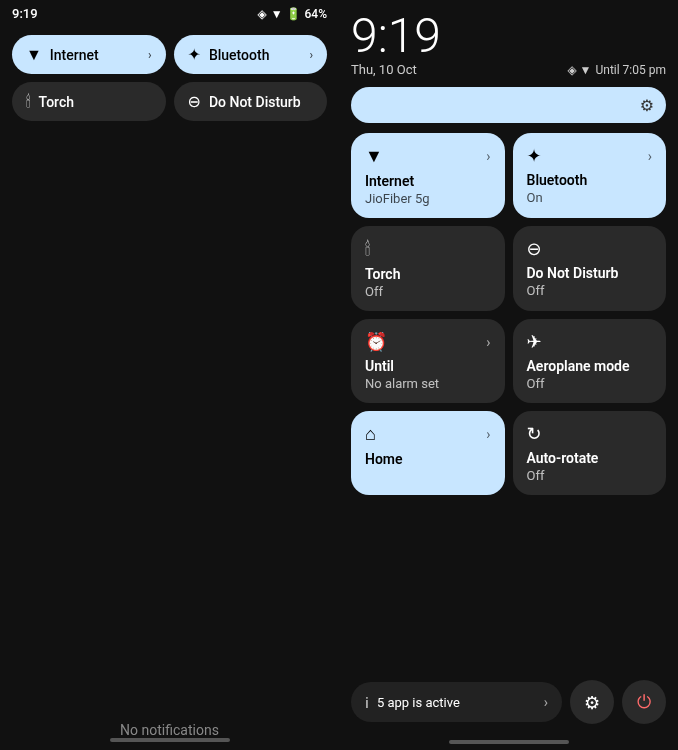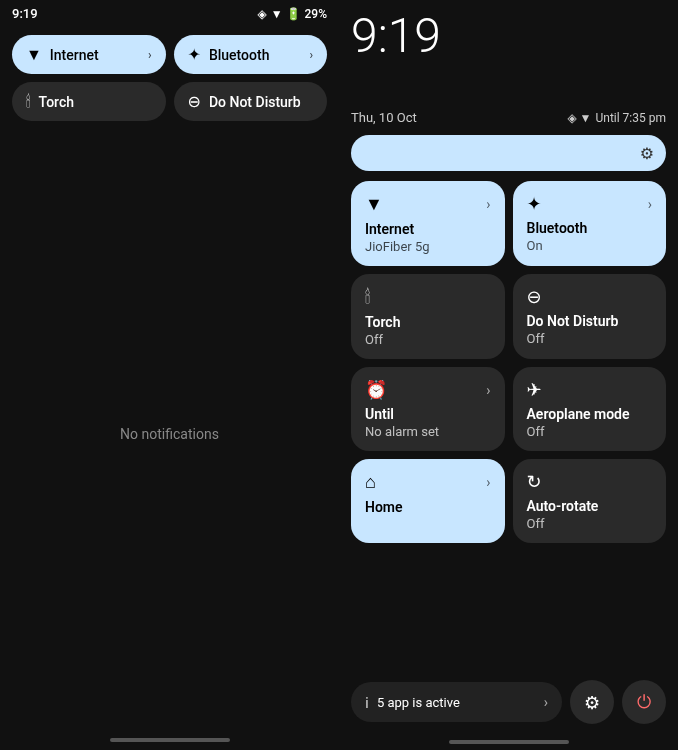--- a/index.html
+++ b/index.html
@@ -71,21 +71,21 @@
 
     .tile-arrow {
       margin-left: auto;
       font-size: 12px;
       opacity: 0.7;
     }
 
     .notifications-area {
       flex: 1;
       display: flex;
-      align-items: center;
+      align-items: flex-end;
       justify-content: center;
     }
 
     .no-notifications {
       color: #888;
       font-size: 14px;
     }
 
     .home-indicator-left {
       width: 120px;
@@ -114,21 +114,20 @@
       margin-bottom: 2px;
     }
 
     .date-until {
       display: flex;
       justify-content: space-between;
       align-items: center;
       color: #ccc;
       font-size: 13px;
       margin-bottom: 10px;
-      margin-top: 48px;
     }
 
     .until-text {
       display: flex;
       align-items: center;
       gap: 4px;
       font-size: 12px;
     }
 
     .search-bar {
@@ -297,21 +296,21 @@
   </style>
 </head>
 <body>
 
 <div class="left-panel">
   <div class="status-bar-left">
     <span>9:19</span>
     <div class="status-icons-left">
       <span>◈</span>
       <span>▼</span>
-      <span>🔋 29%</span>
+      <span>🔋 64%</span>
     </div>
   </div>
 
   <div class="quick-tiles">
 
     <div class="tile active">
       <span class="tile-icon">▼</span>
       <span>Internet</span>
       <span class="tile-arrow">›</span>
     </div>
@@ -340,21 +339,21 @@
   <div class="home-indicator-left"></div>
 </div>
 
 <div class="right-panel">
   <div class="time-large">9:19</div>
 
   <div class="date-until">
     <span>Thu, 10 Oct</span>
     <div class="until-text">
       <span>◈ ▼</span>
-      <span>Until 7:35 pm</span>
+      <span>Until 7:05 pm</span>
     </div>
   </div>
 
   <div class="search-bar">
     <span class="search-gear">⚙</span>
   </div>
 
   <div class="tiles-grid">
 
     <div class="tile-right active">

